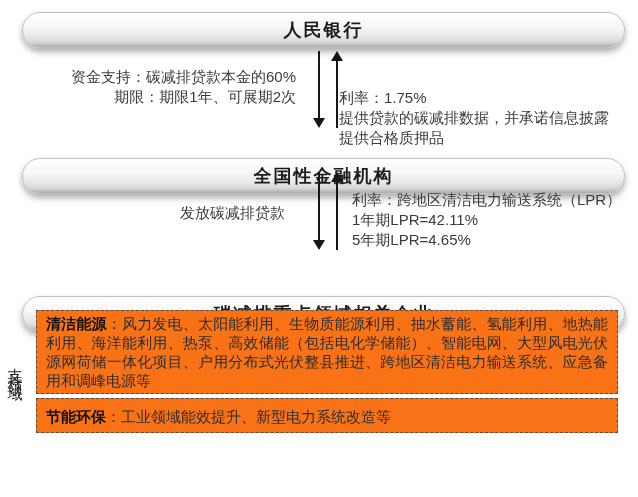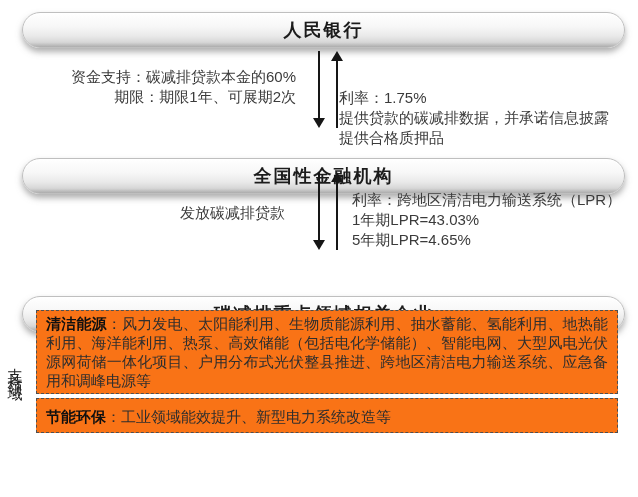--- a/index.html
+++ b/index.html
@@ -83,21 +83,21 @@
   </div>
 
   <div class="arr down" id="arr2-down"></div>
   <div class="arr up" id="arr2-up"></div>
 
   <div class="lbl" id="lbl-left-2">
     <div>发放碳减排贷款</div>
   </div>
   <div class="lbl" id="lbl-right-2">
     <div>利率：跨地区清洁电力输送系统（LPR）</div>
-    <div>1年期LPR=43.03%</div>
+    <div>1年期LPR=42.11%</div>
     <div>5年期LPR=4.65%</div>
   </div>
 
   <div class="pill" id="pill-firms">
     <span>碳减排重点领域相关企业</span>
   </div>
 
   <div id="side-label">支持领域</div>
 
   <div class="dbox" id="dbox-clean">

